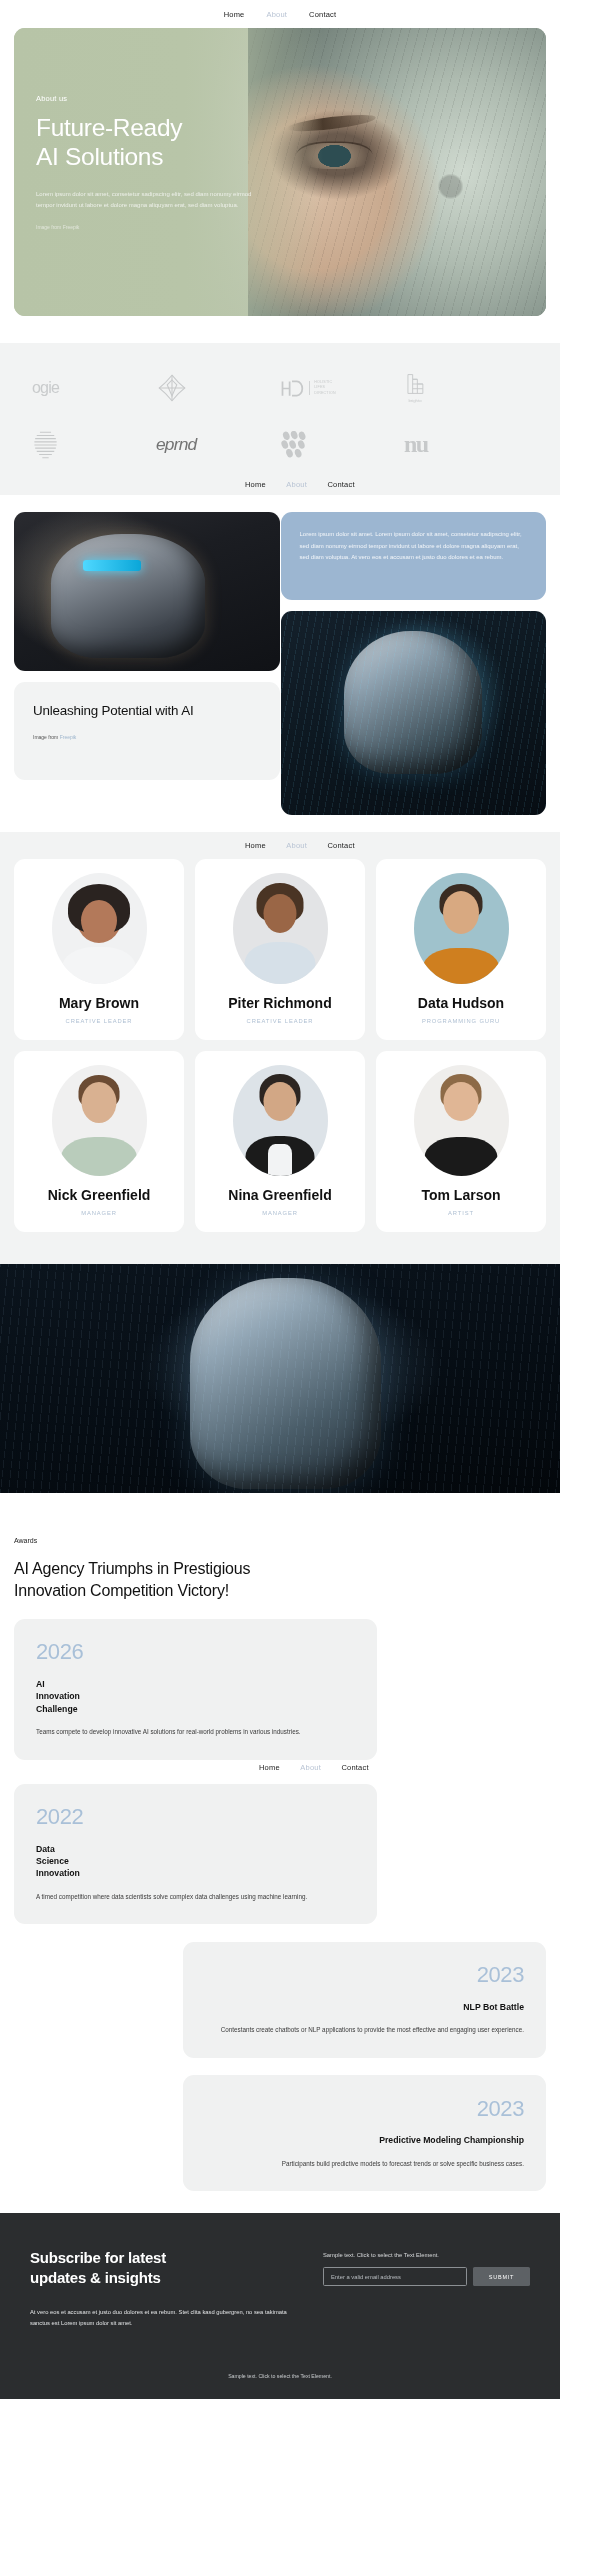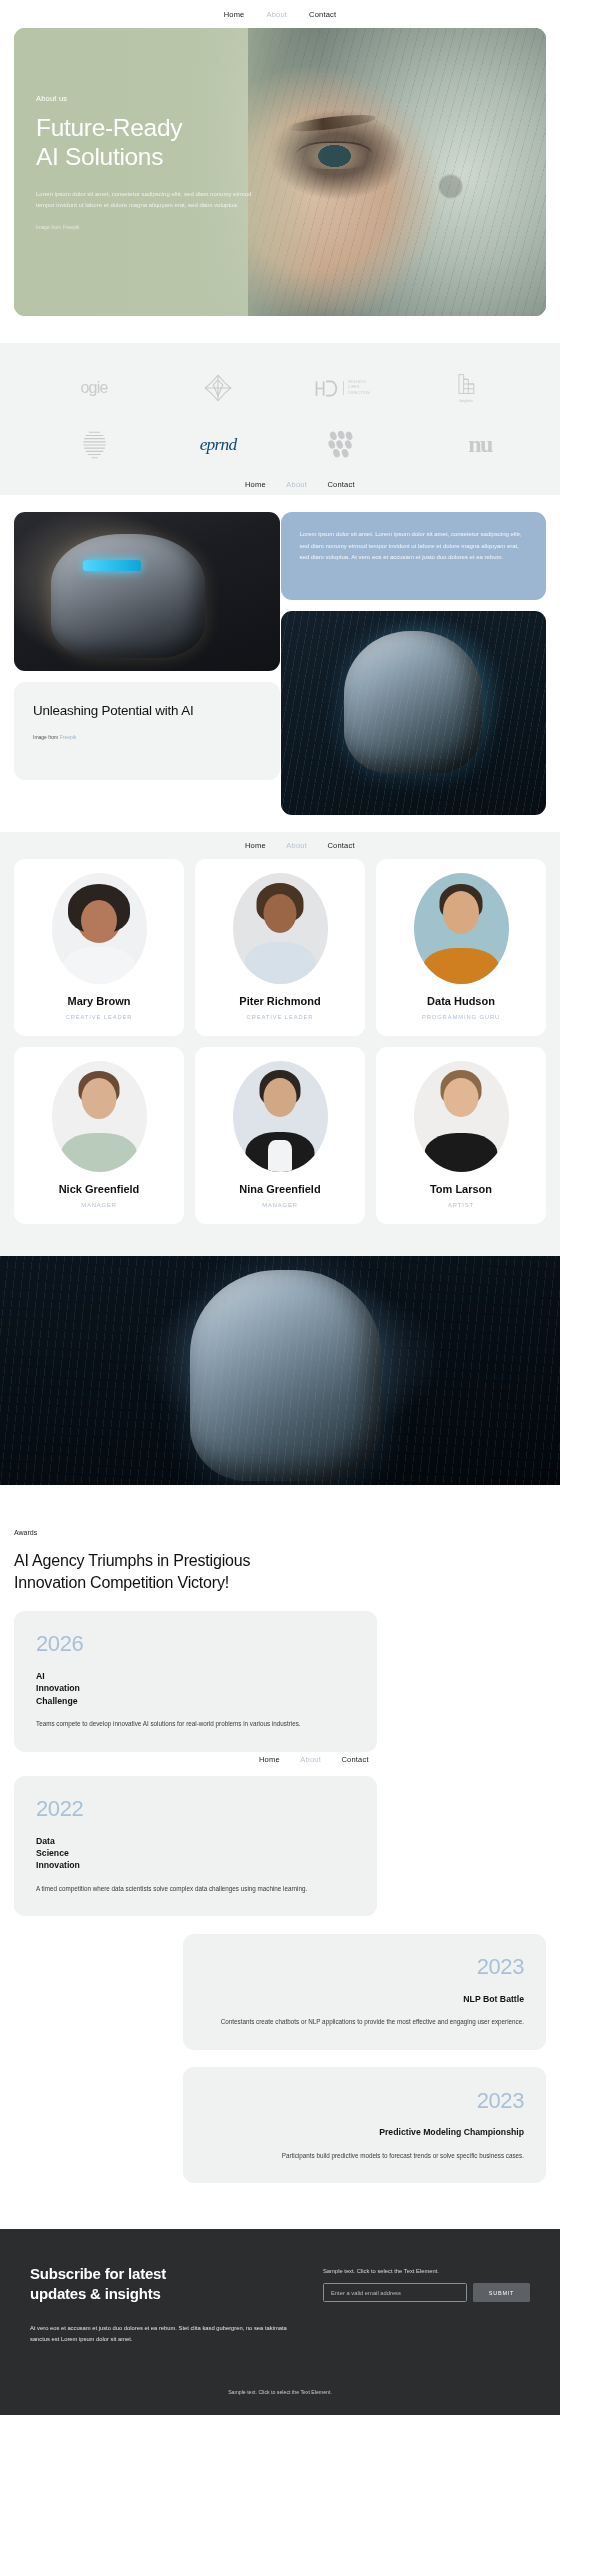--- a/index.html
+++ b/index.html
@@ -95,21 +95,21 @@
 
   
   .logos {
     margin-top:27px;
     background:#f2f3f3;
     padding:27px 32px 32px;
     position:relative;
   }
   .logorow { display:flex; justify-content:space-between; align-items:center; }
   .logorow + .logorow { margin-top:20.5px; }
-  .logo { height:36px; display:flex; align-items:center; justify-content:center; color:#c7c9ca; flex:1;}
+  .logo { height:36px; display:flex; align-items:center; justify-content:flex-start; color:#c7c9ca; flex:1;}
   .logo svg { display:block; }
   .logo-text { font-size:16px; color:#c9cbcc; letter-spacing:-0.8px; }
 
   
   .showcase { padding:17.4px 14px 0; position:relative; }
   .sc-row { display:flex; gap:1px; }
   .sc-left { width:278px; }
   .sc-right { width:278px; display:flex; flex-direction:column; gap:11px;}
   .img-card { border-radius:11px; overflow:hidden; position:relative; }
   .img-robot1 {
@@ -167,21 +167,21 @@
   .member {
     background:#fff; border-radius:11px; padding:14px 11px 16px;
     display:flex; flex-direction:column; align-items:center;
   }
   .avatar {
     width:95px; height:111px; border-radius:50%; overflow:hidden; position:relative;
     background:#eceef0;
   }
   .avatar .head{ position:absolute; left:50%; transform:translateX(-50%); border-radius:50%; }
   .avatar .body{ position:absolute; left:50%; transform:translateX(-50%); bottom:-6%; border-radius:44% 44% 18% 18%; }
-  .m-name { margin-top:11px; font-size:11px; font-weight:700; color:#111; }
+  .m-name { margin-top:11px; font-size:14px; font-weight:700; color:#111; }
   .m-role { margin-top:7px; font-size:5.8px; color:#aebfd2; letter-spacing:0.9px; }
 
   
   .banner {
     height:229px; margin-top:0;
     background:
       radial-gradient(45% 60% at 52% 45%, rgba(150,200,235,.30), rgba(0,0,0,0) 60%),
       linear-gradient(170deg,#0b141d 0%,#060d14 55%,#03070b 100%);
     position:relative; overflow:hidden;
   }
@@ -205,21 +205,21 @@
   }
   .award-card.left { width:363px; }
   .award-card.right { width:363px; margin-left:auto; text-align:right; }
   .award-year { font-size:22px; color:#a9c0d8; font-weight:400; letter-spacing:-0.4px; }
   .award-name { margin-top:12.6px; font-size:8.7px; font-weight:700; line-height:1.42; white-space:pre-line; color:#111;}
   .award-desc { margin-top:11px; font-size:6.3px; line-height:1.85; color:#3a3a3a; }
   .award-card.right .award-desc { margin-left:auto; }
 
   
   .footer {
-    margin-top:24px; background:#2b2d2f; color:#fff;
+    background:#2b2d2f; color:#fff;
     padding:35px 30px 20.5px; position:relative;
   }
   .footer-grid { display:flex; gap:32px; align-items:flex-start; }
   .footer-left { width:261px; }
   .footer-title { font-size:15px; line-height:1.32; font-weight:700; letter-spacing:-0.2px; white-space:pre-line;}
   .footer-right { flex:1; padding-top:3.2px; }
   .footer-note { font-size:5.8px; color:#d8dadc; margin-bottom:9.5px; }
   .subscribe { display:flex; gap:6.3px; }
   .email-input {
     flex:1; height:19px; border:0.8px solid #8b8f93; background:transparent;
@@ -297,36 +297,36 @@
         </span>
       </div>
     </div>
     <div class="logorow">
       <div class="logo">
         <svg width="27" height="32" viewBox="0 0 34 40" fill="none" stroke="#c7c9ca" stroke-width="1.4">
           <path d="M10 4 H24 M6 8 H28 M4 12 H30 M3 16 H31 M3 20 H31 M4 24 H30 M6 28 H28 M9 32 H25 M13 36 H21"></path>
         </svg>
       </div>
       <div class="logo">
-        <span style="font-family:Liberation Serif, serif;font-style:italic;font-size:17.4px;color:#0c4a6e;letter-spacing:-0.8px;">eprnd</span>
+        <span style="font-family:Liberation Sans, sans-serif;font-style:italic;font-size:17.4px;color:#737373;letter-spacing:-0.8px;">eprnd</span>
       </div>
       <div class="logo">
         <svg width="30" height="27" viewBox="0 0 38 34" fill="#c7c9ca">
           <ellipse cx="8" cy="6" rx="4" ry="5.5" transform="rotate(-20 8 6)"></ellipse>
           <ellipse cx="18" cy="5" rx="4" ry="5.5" transform="rotate(-20 18 5)"></ellipse>
           <ellipse cx="28" cy="6" rx="4" ry="5.5" transform="rotate(-20 28 6)"></ellipse>
           <ellipse cx="6" cy="17" rx="4" ry="5.5" transform="rotate(-20 6 17)"></ellipse>
           <ellipse cx="16" cy="17" rx="4" ry="5.5" transform="rotate(-20 16 17)"></ellipse>
           <ellipse cx="27" cy="17" rx="4" ry="5.5" transform="rotate(-20 27 17)"></ellipse>
           <ellipse cx="12" cy="28" rx="4" ry="5.5" transform="rotate(-20 12 28)"></ellipse>
           <ellipse cx="23" cy="28" rx="4" ry="5.5" transform="rotate(-20 23 28)"></ellipse>
         </svg>
       </div>
       <div class="logo">
-        <span style="font-family:'Liberation Serif',serif;font-weight:700;font-size:24px;color:#c7c9ca;letter-spacing:-1.6px;margin-left:28px;">nu</span>
+        <span style="font-family:'Liberation Serif',serif;font-weight:700;font-size:24px;color:#c7c9ca;letter-spacing:-1.6px;">nu</span>
       </div>
     </div>
 
     <div class="floatnav" style="left:245px;bottom:6.3px;">
       <span class="navlink">Home</span>
       <span class="navlink muted">About</span>
       <span class="navlink">Contact</span>
     </div>
   </div>
 

